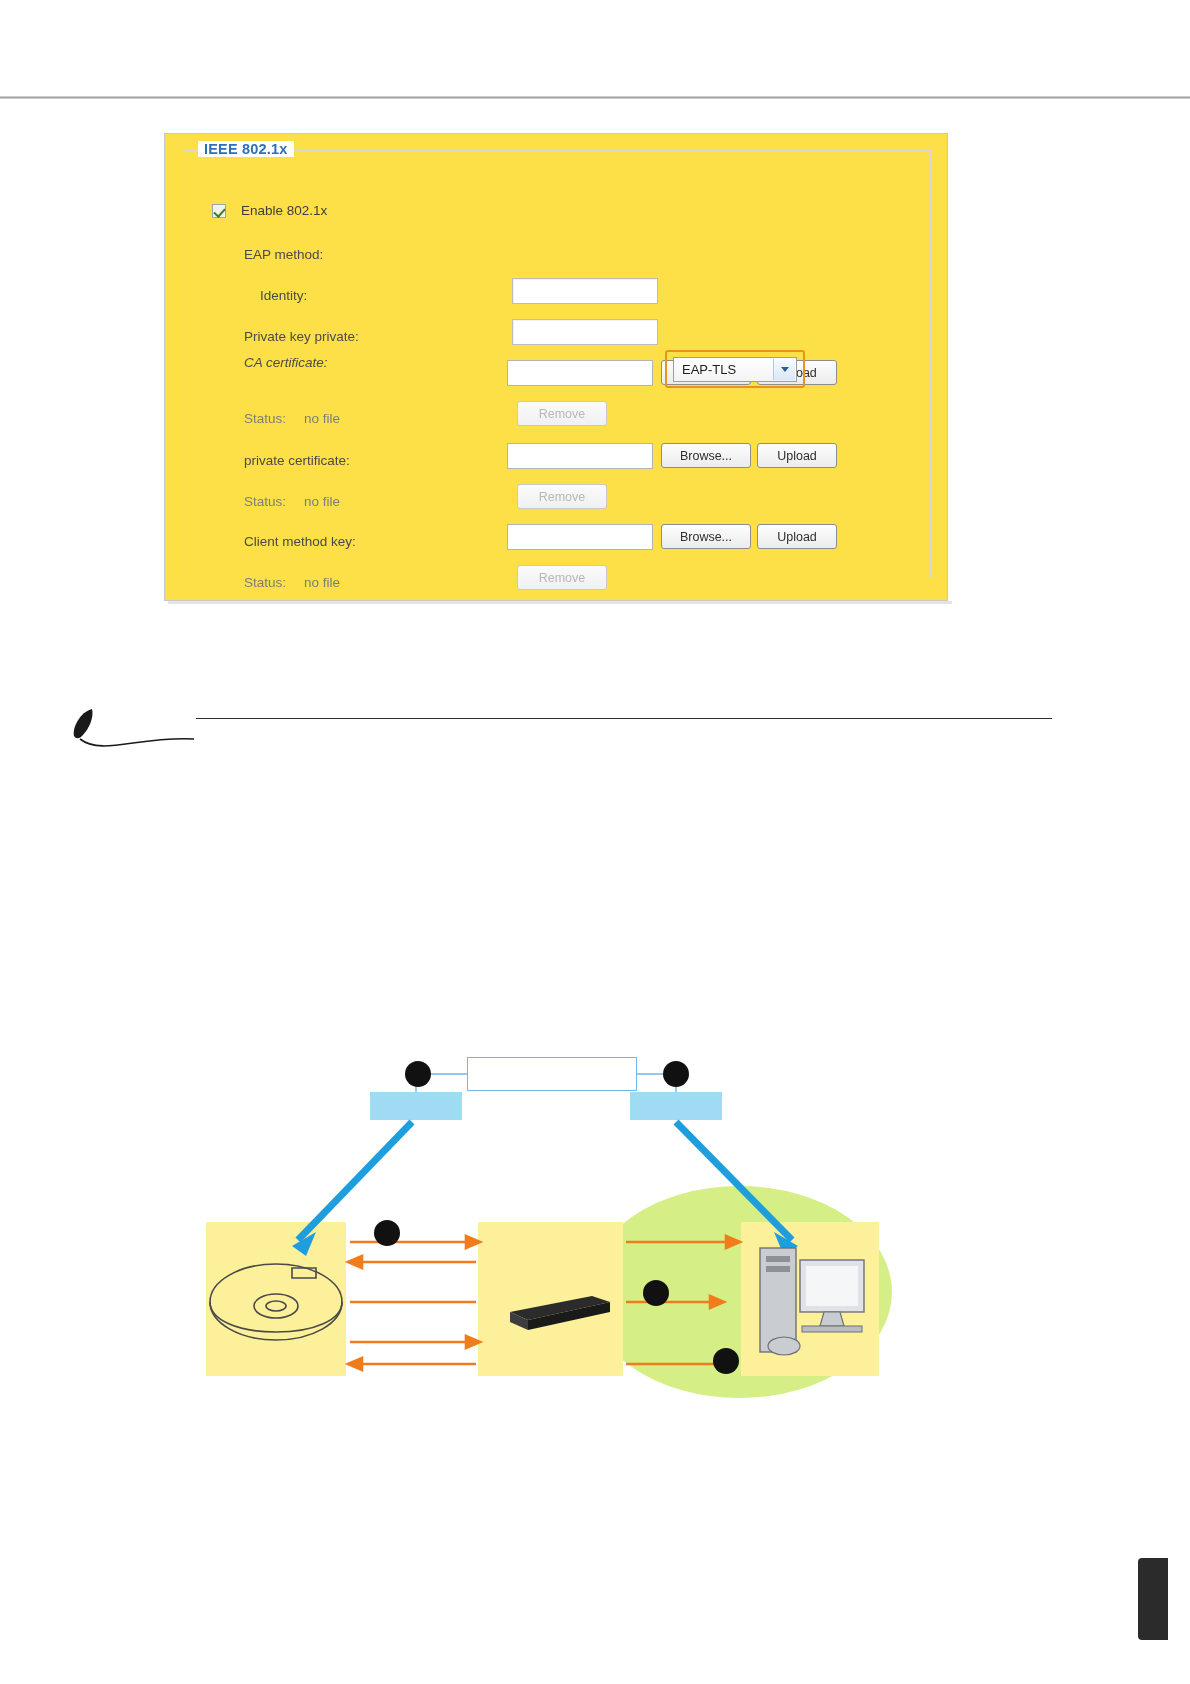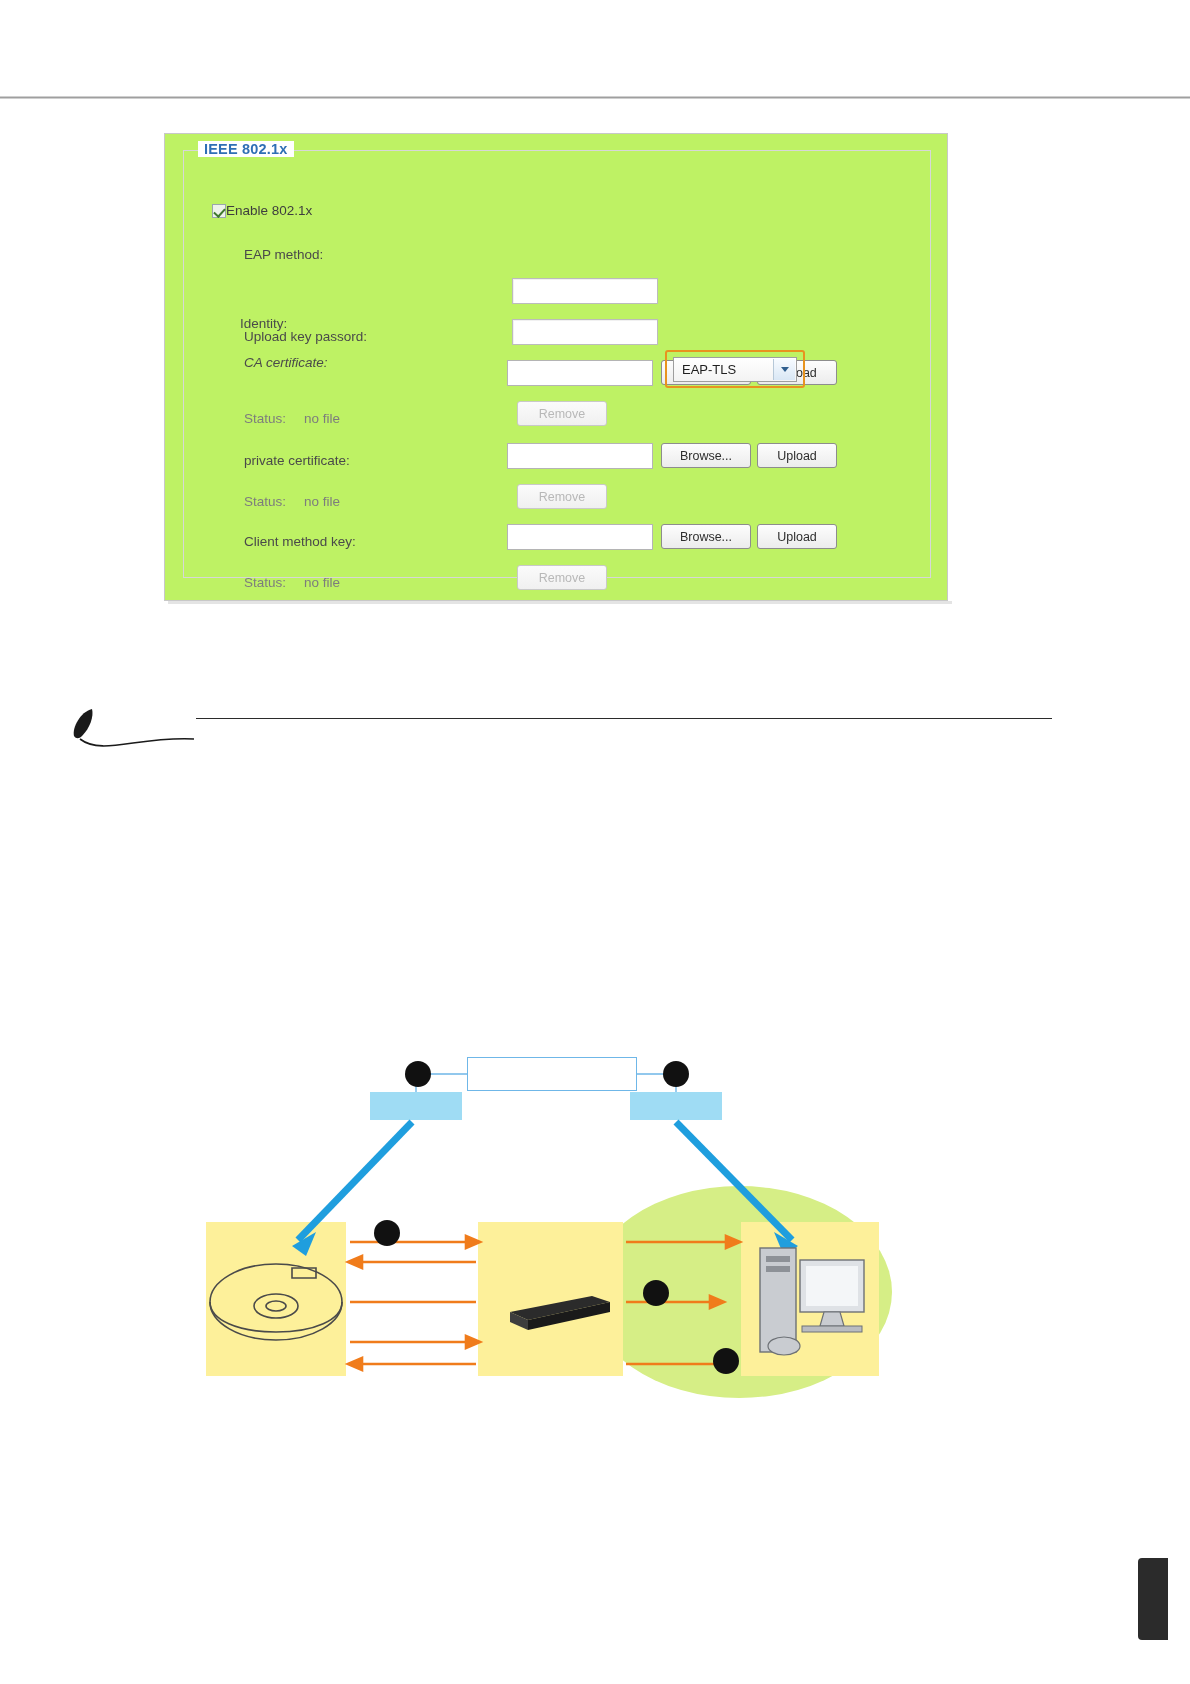--- a/index.html
+++ b/index.html
@@ -44,21 +44,21 @@
   }
 
   
   .panel {
     position: absolute;
     left: 164px;
     top: 133px;
     width: 784px;
     height: 468px;
     border: 1px solid #c8c8c8;
-    background: #bef264;
+    background: #fde047;
     box-sizing: border-box;
   }
   .panel-shadow {
     position: absolute;
     left: 168px;
     top: 601px;
     width: 784px;
     height: 3px;
     background: #e4e4e4;
   }
@@ -83,21 +83,21 @@
     color: #2f6fb5;
     letter-spacing: 0.2px;
   }
 
   .chk-row {
     position: absolute;
     left: 28px;
     top: 52px;
     display: flex;
     align-items: flex-end;
-    gap: 0;
+    gap: 15px;
   }
   .checkbox {
     width: 14px;
     height: 14px;
     border: 1px solid #9aa7ad;
     background: #eef4ea;
     box-sizing: border-box;
     position: relative;
   }
   .checkbox::after {
@@ -294,24 +294,24 @@
   <div class="fieldset">
     <div class="legend">IEEE 802.1x</div>
 
     <div class="chk-row">
       <div class="checkbox"></div>
       <div class="chk-label">Enable 802.1x</div>
     </div>
 
     <div class="lbl" style="left:60px; top:96px;text-align:right;">EAP method:</div>
 
-    <div class="lbl" style="left:56px; top:137px;margin-top:28px;">Identity:</div>
+    <div class="lbl" style="left:76px; top:137px;">Identity:</div>
     <div class="textinput shaded" style="left:328px; top:127px; width:146px;"></div>
 
-    <div class="lbl" style="left:60px; top:178px;">Upload key passord:</div>
+    <div class="lbl" style="left:60px; top:178px;">Private key private:</div>
     <div class="textinput shaded" style="left:328px; top:168px; width:146px;"></div>
 
     <div class="lbl" style="left:60px; top:204px;font-style:italic;">CA certificate:</div>
     <div class="textinput" style="left:323px; top:209px; width:146px;"></div>
     <div class="btn" style="left:477px; top:209px; width:90px;">Browse...</div>
     <div class="btn" style="left:573px; top:209px; width:80px;">Upload</div>
 
     <div class="lbl dim" style="left:60px; top:260px;">Status:</div>
     <div class="lbl dim" style="left:120px; top:260px;">no file</div>
     <div class="btn disabled" style="left:333px; top:250px; width:90px;">Remove</div>

